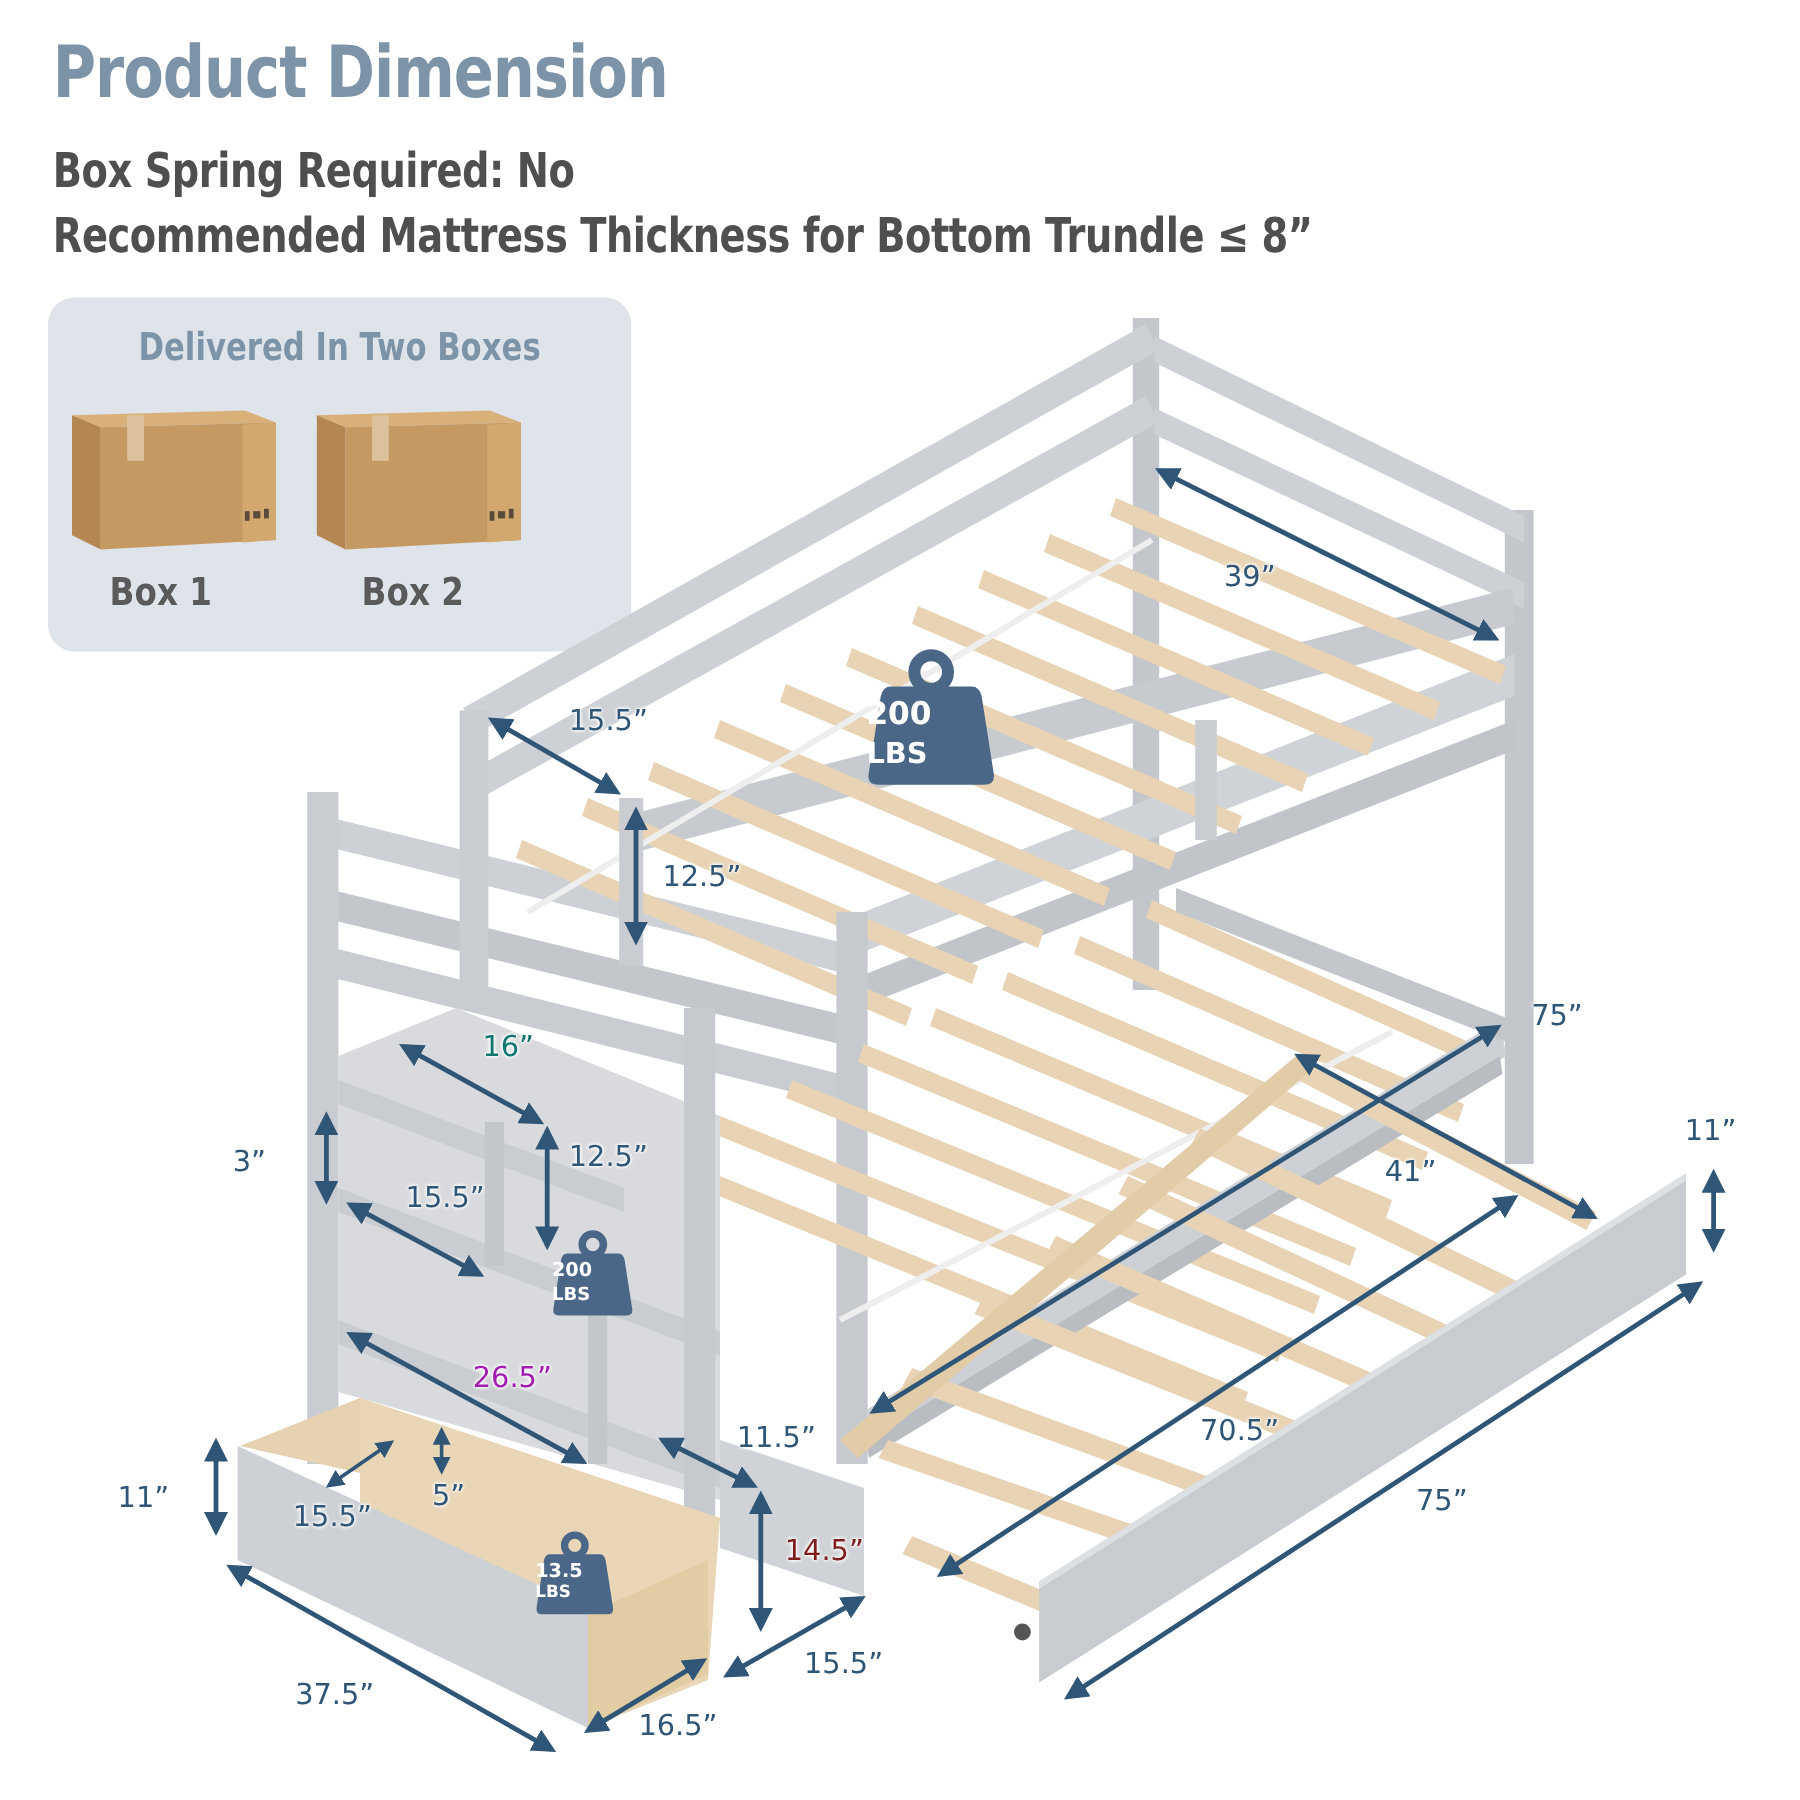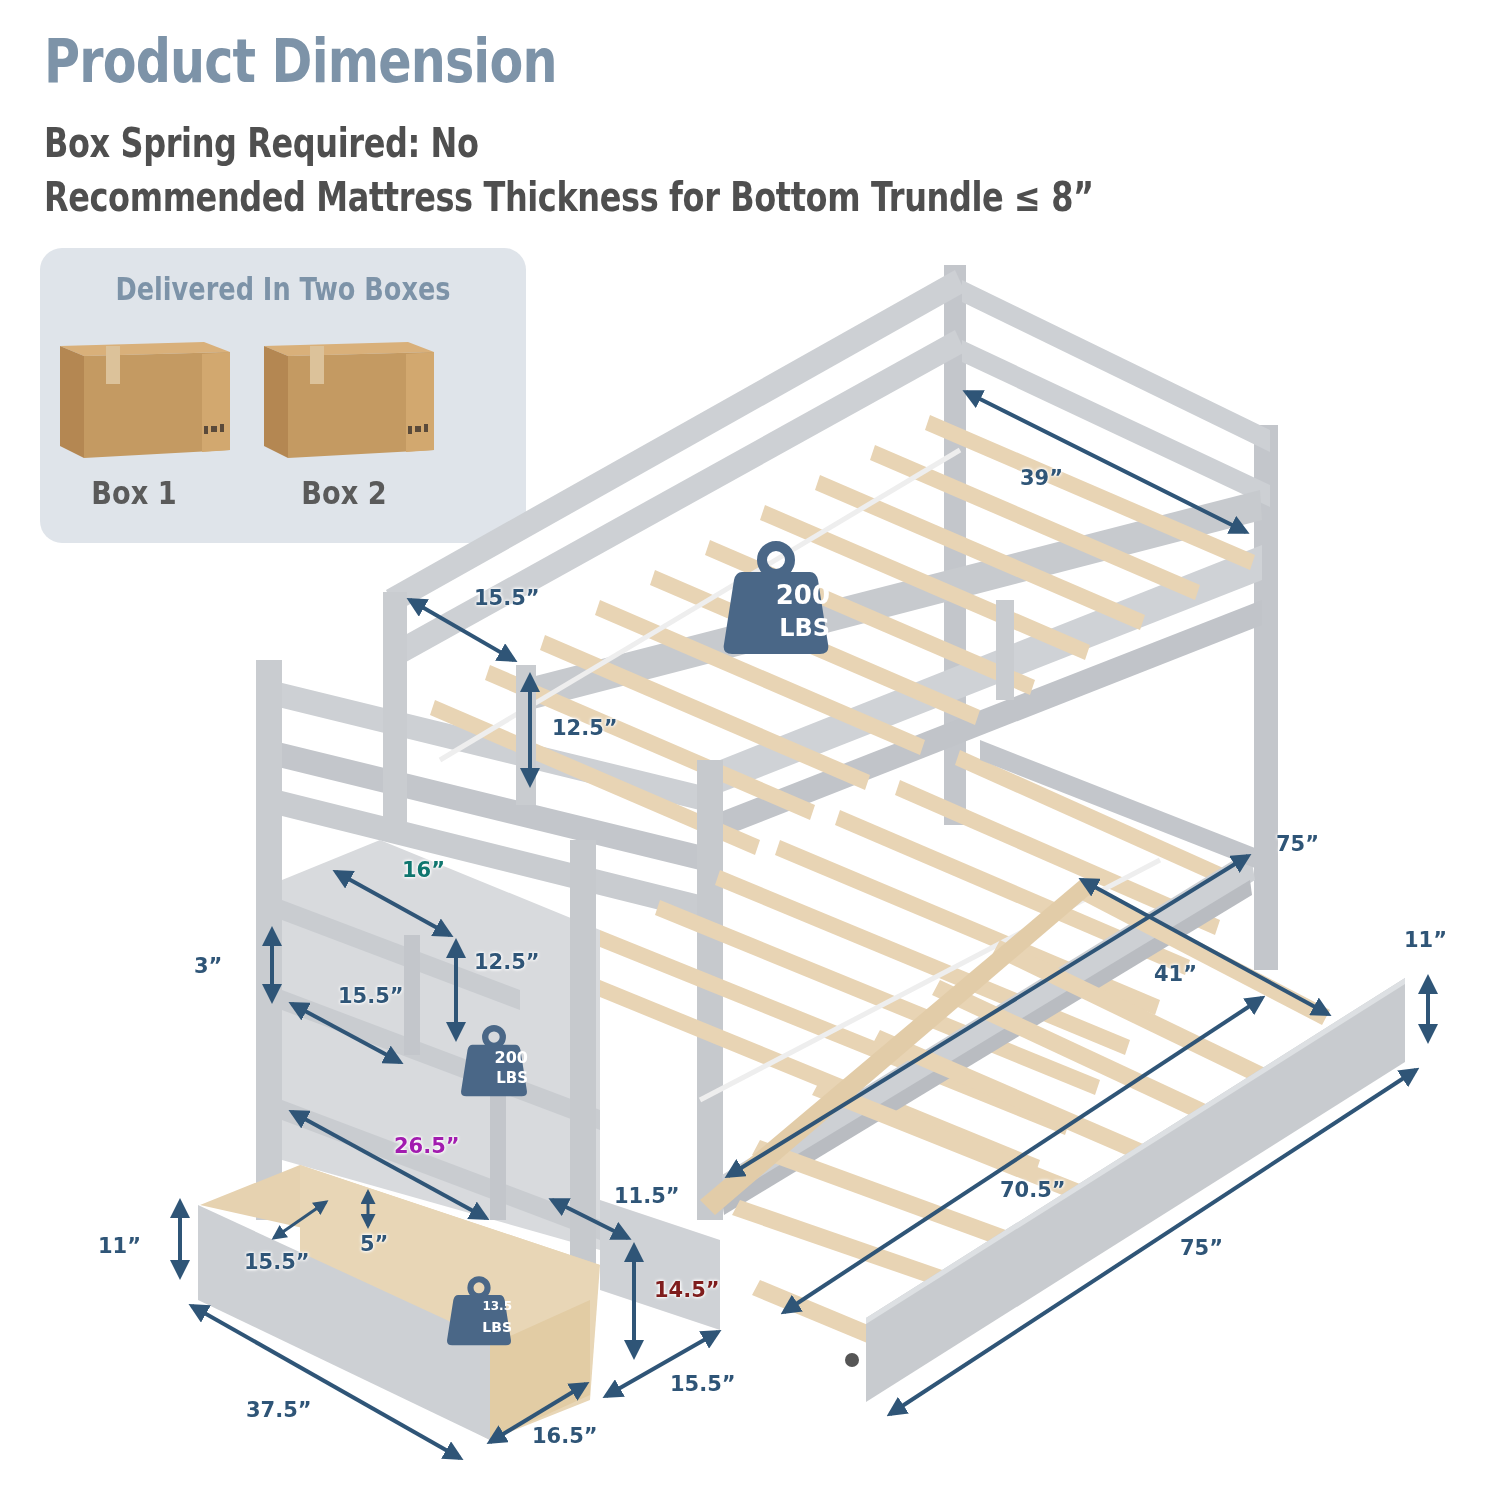--- a/index.html
+++ b/index.html
@@ -6,22 +6,22 @@
     body { width: 1500px; height: 1500px; position: relative; overflow: hidden; font-family: "DejaVu Sans", sans-serif; }
     .title { position: absolute; left: 44px; top: 26px; font-family: "DejaVu Sans", sans-serif; font-weight: bold; font-size: 60px; letter-spacing: -1px; transform: scaleX(0.82); transform-origin: left top; }
     .sub { position: absolute; left: 44px; font-family: "DejaVu Sans", sans-serif; font-weight: bold; font-size: 40px; transform: scaleX(0.8); transform-origin: left top; letter-spacing: -0.5px; }
     .sub1 { top: 120px; }
     .sub2 { top: 174px; }
     .boxes-panel { position: absolute; left: 40px; top: 248px; width: 486px; height: 295px; border-radius: 22px; }
     .boxes-title { position: absolute; left: 0; right: 0; top: 22px; text-align: center; font-weight: bold; font-size: 32px; transform: scaleX(0.8); }
     .box-label { position: absolute; top: 226px; width: 180px; text-align: center; font-weight: bold; font-size: 32px; transform: scaleX(0.85); }
     .box-icon { position: absolute; top: 86px; }
     .drawing { position: absolute; left: 0; top: 0; width: 1500px; height: 1500px; }
-    .dim { position: absolute; font-family: "DejaVu Sans", sans-serif; font-weight: bold; font-size: 21px; white-space: nowrap; text-shadow: 0 0 3px #fff, 0 0 3px #fff, 0 0 4px #fff; }
-    .weight { position: absolute; text-align: right; color: #fff; font-weight: bold; }
+    .dim { position: absolute; font-family: "DejaVu Sans", sans-serif; font-weight: normal; font-size: 24px; white-space: nowrap; text-shadow: 0 0 3px #fff, 0 0 3px #fff, 0 0 4px #fff; }
+    .weight { position: absolute; text-align: left; color: #fff; font-weight: bold; }
     .weight svg { position: absolute; left: 0; top: 0; }
     .weight .wt { position: absolute; left: 0; right: 0; }
   </style>
 </head>
 <body>
 
 <div class="title" style="color:#7d93a8;">Product Dimension</div>
 <div class="sub sub1" style="color:#4f4f4f;">Box Spring Required: No</div>
 <div class="sub sub2" style="color:#4f4f4f;">Recommended Mattress Thickness for Bottom Trundle ≤ 8”</div>
 
@@ -210,15 +210,15 @@
     <path d="M20,32 L88,32 Q94,32 96,40 L106,104 Q108,114 98,114 L10,114 Q0,114 2,104 L12,40 Q14,32 20,32 Z" fill="#4a6787"></path>
   </svg>
   <div class="wt" style="top:24px; font-size:16px;">200</div>
   <div class="wt" style="top:45px; font-size:15px;">LBS</div>
 </div>
 <div class="weight" style="left:446px; top:1274px; width:66px; height:74px;">
   <svg width="66" height="74" viewBox="0 0 108 116">
     <circle cx="54" cy="20" r="14" fill="none" stroke="#4a6787" stroke-width="10"></circle>
     <path d="M20,32 L88,32 Q94,32 96,40 L106,104 Q108,114 98,114 L10,114 Q0,114 2,104 L12,40 Q14,32 20,32 Z" fill="#4a6787"></path>
   </svg>
-  <div class="wt" style="top:25px; font-size:12px;">13.5</div>
+  <div class="wt" style="top:25px; font-size:16px;">13.5</div>
   <div class="wt" style="top:45px; font-size:14px;">LBS</div>
 </div>
 
 </body></html>

